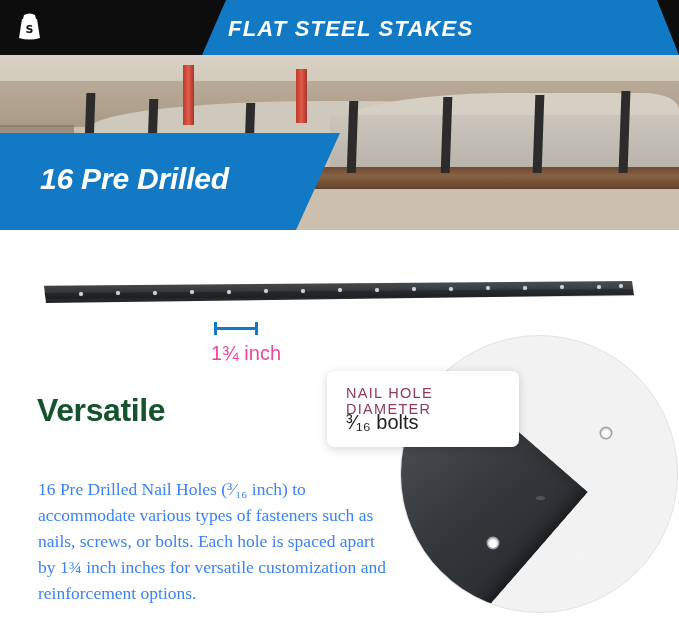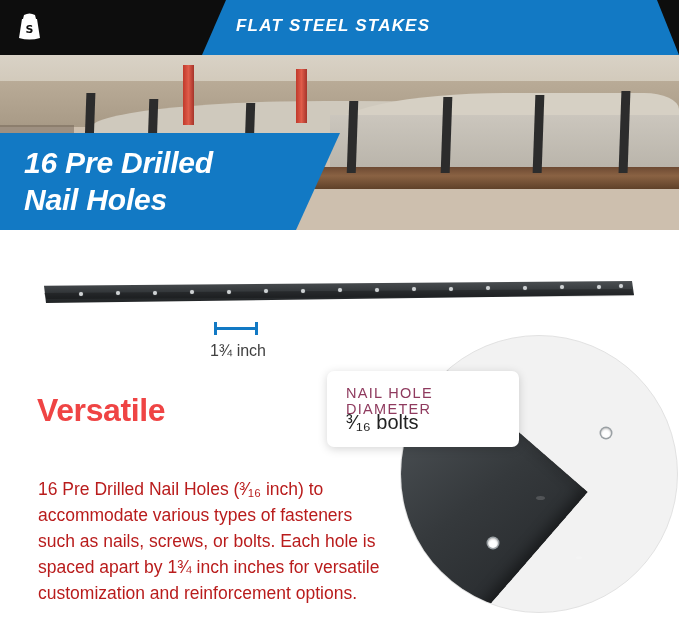--- a/index.html
+++ b/index.html
@@ -58,23 +58,23 @@
   }
   .logo-text {
     color: #ffffff;
     font-size: 21px;
     font-weight: bold;
     letter-spacing: -0.3px;
     font-family: "DejaVu Sans", sans-serif;
   }
   .topbar-title {
     position: absolute;
-    left: 236px; top: 16px;
+    left: 228px; top: 16px;
     color: #ffffff;
-    font-size: 17px;
+    font-size: 22px;
     font-style: italic;
     font-weight: bold;
     letter-spacing: 1.2px;
     font-family: "Liberation Sans", sans-serif;
   }
 
   
   .hero {
     position: absolute;
     left: 0; top: 55px;
@@ -136,21 +136,21 @@
     left: 0; top: 133px;
     width: 340px;
     height: 97px;
     background: #1279c4;
     clip-path: polygon(0 0, 340px 0, 296px 97px, 0 97px);
     z-index: 4;
   }
   .banner h1 {
     position: absolute;
     left: 24px; top: 12px;
-    margin: 0;
+    margin: 16px;
     color: #ffffff;
     font-size: 30px;
     font-weight: bold;
     font-style: italic;
     line-height: 1.22;
     letter-spacing: -0.2px;
     font-family: "Liberation Sans", sans-serif;
   }
 
   
@@ -194,48 +194,48 @@
     background: #1279c4;
   }
   .marker-cap {
     position: absolute;
     top: 0;
     width: 3px; height: 13px;
     background: #1279c4;
   }
   .marker-label {
     position: absolute;
-    left: 188px; top: 342px;
+    left: 196px; top: 342px;
     width: 100px;
     text-align: center;
-    color: #404040;
-    font-size: 16px;
+    color: #ec4899;
+    font-size: 20px;
     font-family: "Liberation Sans", sans-serif;
   }
 
   
   .headline2 {
     position: absolute;
     left: 37px; top: 392px;
     width: 330px;
-    color: #ef4444;
+    color: #14532d;
     font-size: 32px;
     font-weight: bold;
     line-height: 1.18;
     letter-spacing: -0.4px;
     font-family: "Liberation Sans", sans-serif;
   }
   .bodytext {
     position: absolute;
     left: 38px; top: 477px;
     width: 348px;
-    color: #b91c1c;
+    color: #3b82f6;
     font-size: 17.5px;
     line-height: 1.48;
-    font-family: Liberation Sans, sans-serif;
+    font-family: Liberation Serif, serif;
   }
 
   
   .zoom-circle {
     position: absolute;
     left: 400px; top: 335px;
     width: 276px; height: 276px;
     border-radius: 50%;
     overflow: hidden;
     background: #f2f2f2;
@@ -342,21 +342,20 @@
     <div class="stake" style="left:534px; top:40px;  height:78px;"></div>
     <div class="stake" style="left:620px; top:36px;  height:82px;"></div>
 
     <div class="post" style="left:183px; top:10px; height:60px;"></div>
     <div class="post" style="left:296px; top:14px; height:54px;"></div>
   </div>
 
   <div class="banner">
     <h1>
       <span>16 Pre Drilled</span><br>
-      <span>Nail Holes</span>
     </h1>
   </div>
 
   <div class="stake-img">
     <div class="stake-body"></div>
     <div class="stake-shade"></div>
 
     <div class="hole" style="left:35px;  top:15px;"></div>
     <div class="hole" style="left:72px;  top:14px;"></div>
     <div class="hole" style="left:109px; top:14px;"></div>

